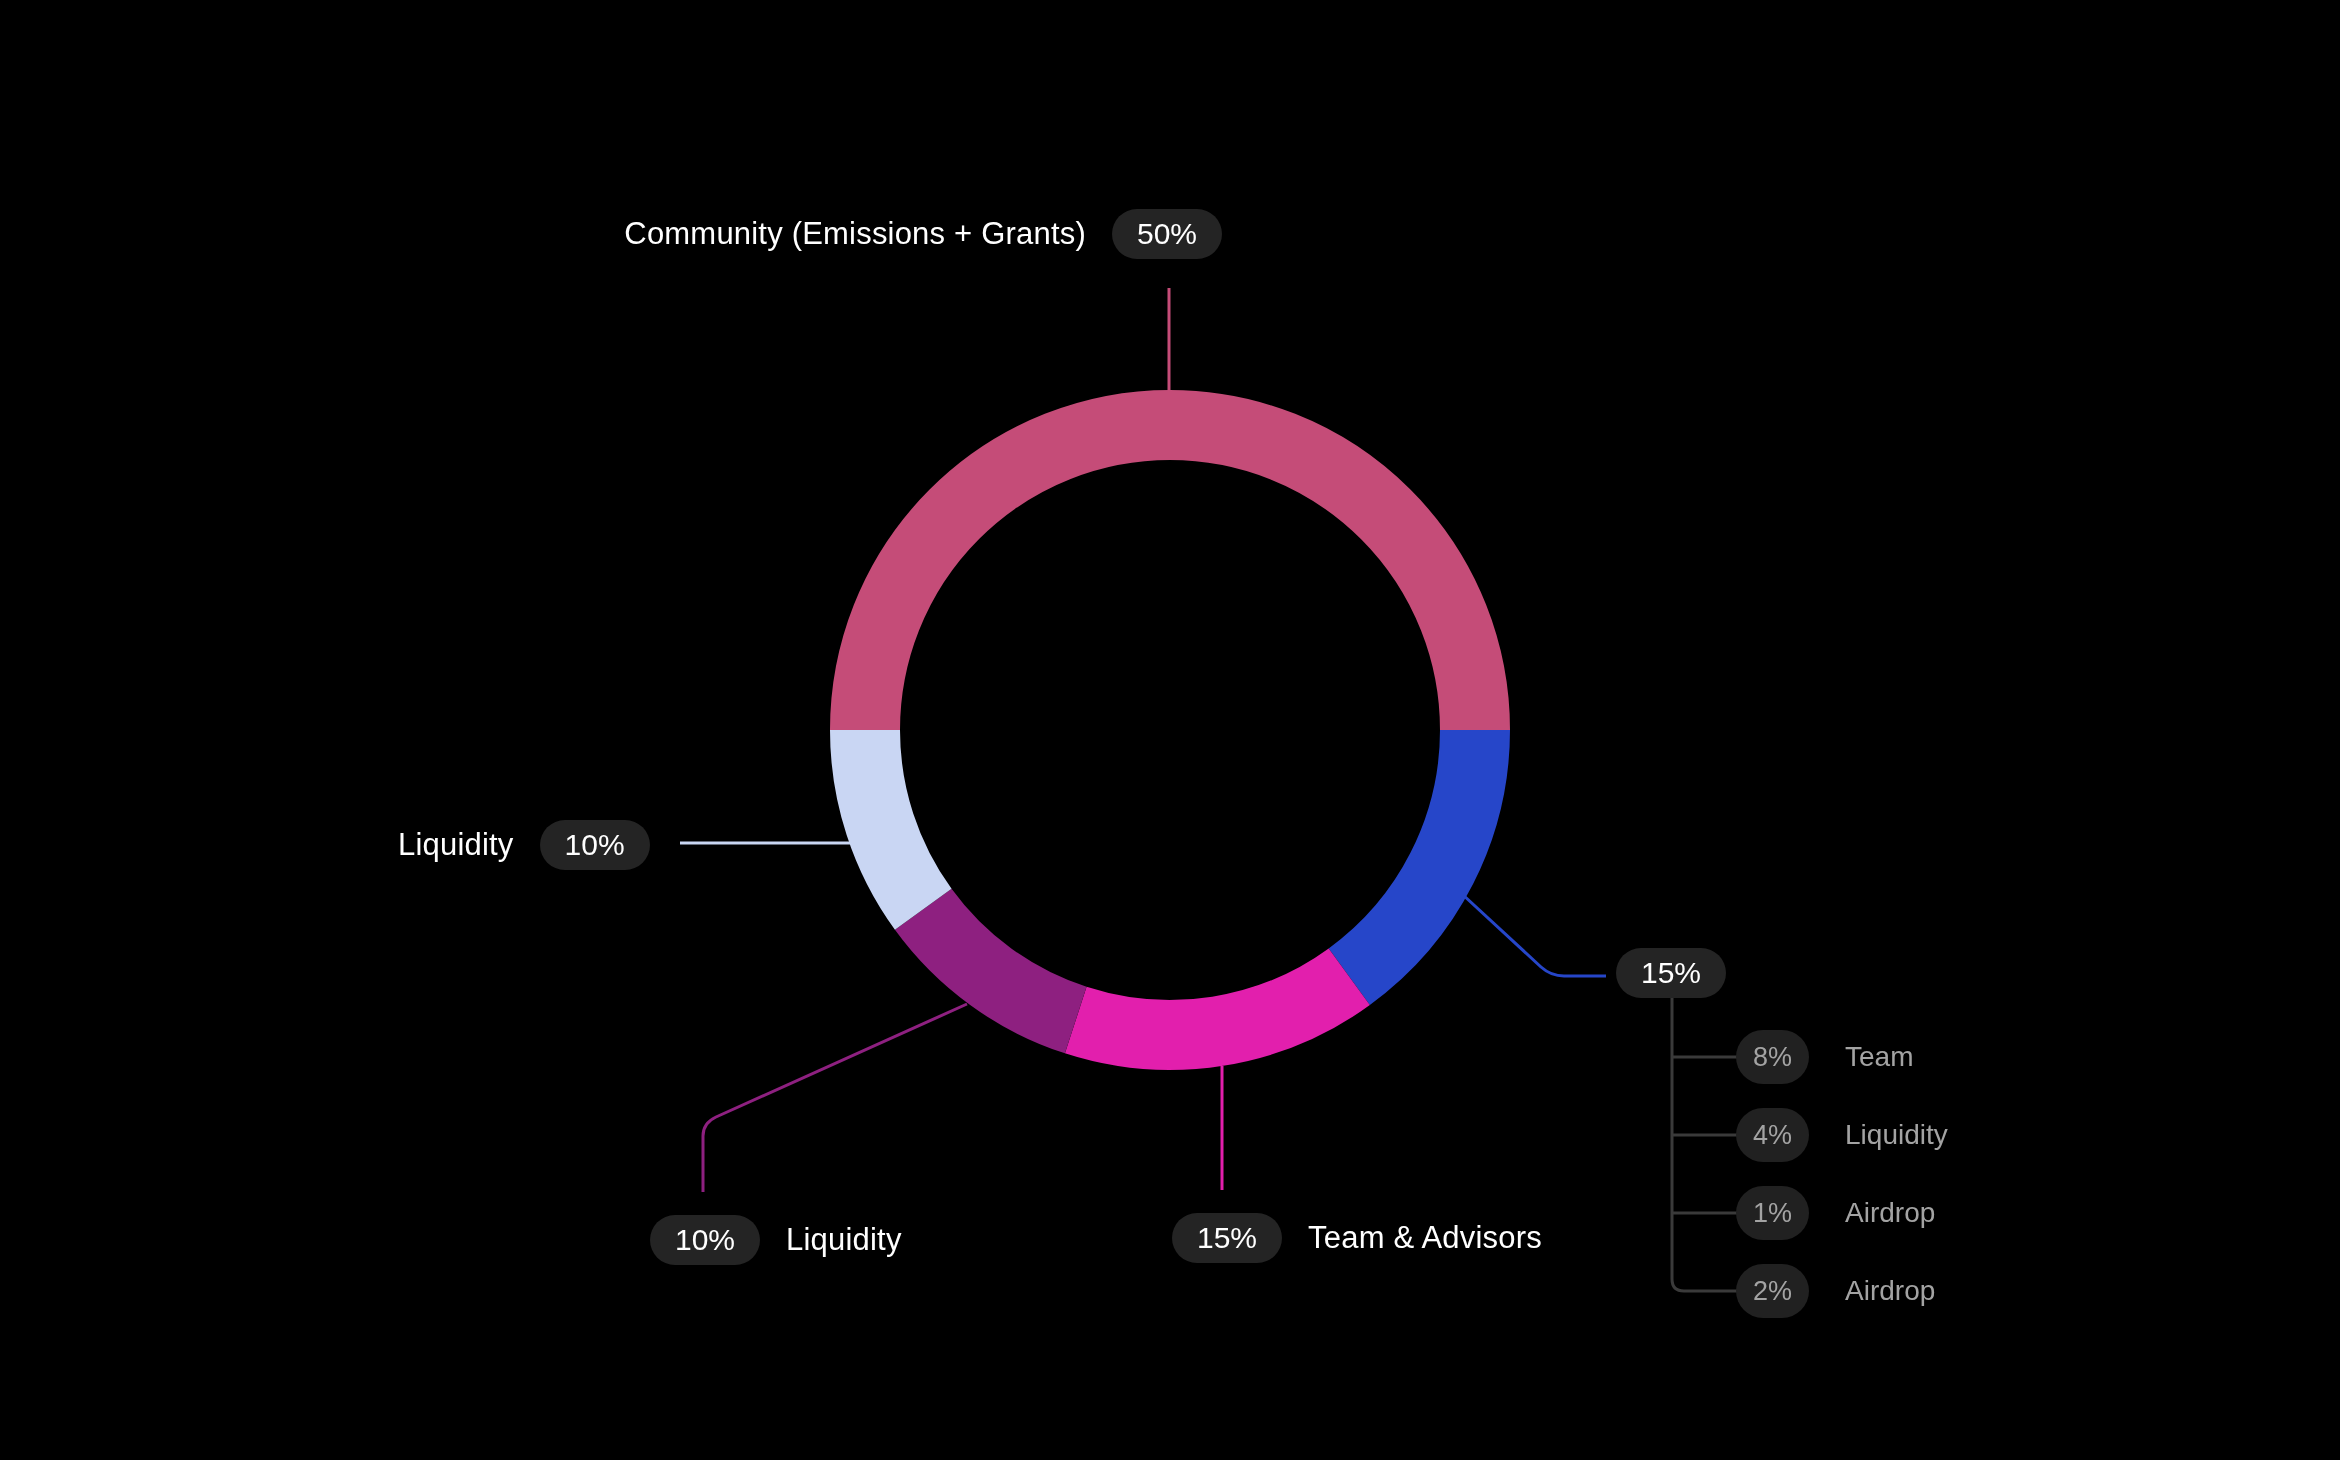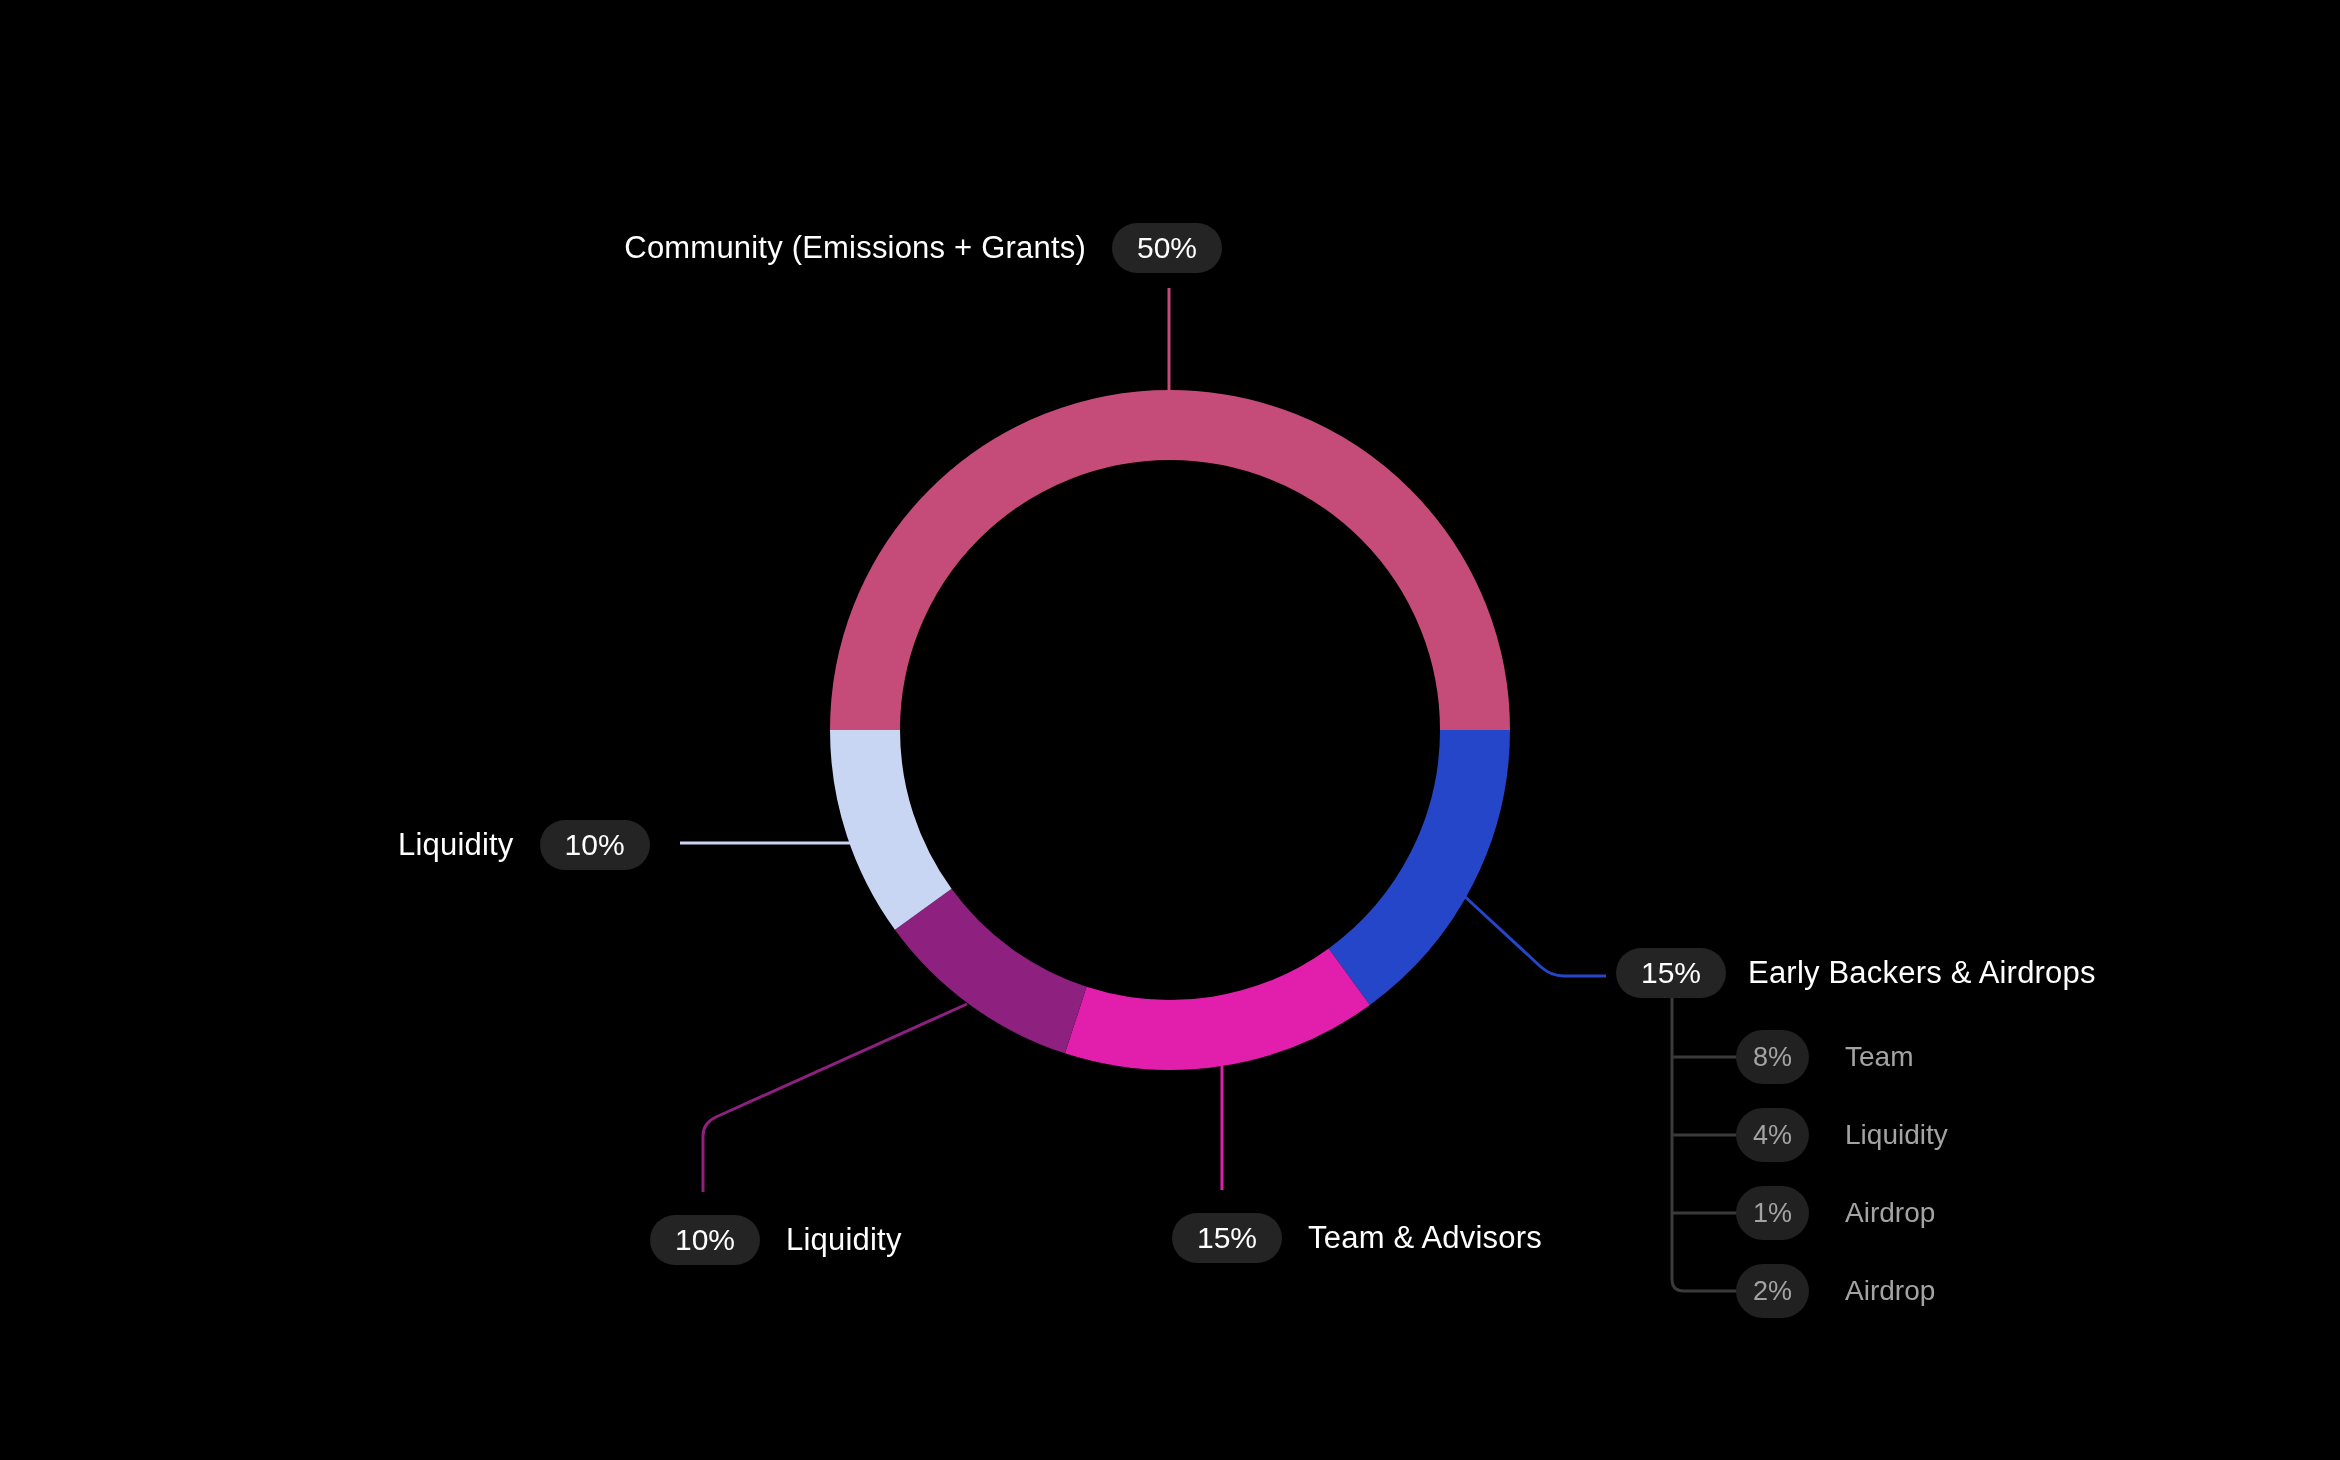--- a/index.html
+++ b/index.html
@@ -96,21 +96,21 @@
       <path d="M1222 1066 L1222 1190" fill="none" stroke="#E21FAD" stroke-width="3"></path>
       <path d="M967 1004 L716 1117 Q703 1123 703 1136 L703 1192" fill="none" stroke="#8E2080" stroke-width="3"></path>
       <path d="M680 843 L858 843" fill="none" stroke="#C9D6F3" stroke-width="3"></path>
       <path d="M 865.00 730.00 A 305 305 0 0 1 1475.00 730.00" fill="none" stroke="#C54C78" stroke-width="70"></path>
       <path d="M 1475.00 730.00 A 305 305 0 0 1 1349.27 976.75" fill="none" stroke="#2646C9" stroke-width="70"></path>
       <path d="M 1349.27 976.75 A 305 305 0 0 1 1075.75 1020.07" fill="none" stroke="#E21FAD" stroke-width="70"></path>
       <path d="M 1075.75 1020.07 A 305 305 0 0 1 923.25 909.27" fill="none" stroke="#8E2080" stroke-width="70"></path>
       <path d="M 923.25 909.27 A 305 305 0 0 1 865.00 730.00" fill="none" stroke="#C9D6F3" stroke-width="70"></path>
     </svg>
 
-  <div class="mrow" style="top:223px; right:1118px;">
+  <div class="mrow" style="top:209px; right:1118px;">
     <span class="mlabel">Community (Emissions + Grants)</span>
     <span class="badge">50%</span>
   </div>
 
   <div class="mrow" style="left:398px; top:820px;justify-content:center;">
     <span class="mlabel">Liquidity</span>
     <span class="badge">10%</span>
   </div>
 
   <div class="mrow" style="left:650px; top:1215px;">
@@ -118,21 +118,20 @@
     <span class="mlabel">Liquidity</span>
   </div>
 
   <div class="mrow" style="left:1172px; top:1213px;">
     <span class="badge">15%</span>
     <span class="mlabel">Team &amp; Advisors</span>
   </div>
 
   <div class="mrow" style="left:1616px; top:948px; gap:22px;">
     <span class="badge">15%</span>
-    <span class="mlabel">Early Backers &amp; Airdrops</span>
   </div>
 
   <div class="srow" style="left:1736px; top:1030px;">
     <span class="sbadge">8%</span>
     <span class="slabel">Team</span>
   </div>
   <div class="srow" style="left:1736px; top:1108px;">
     <span class="sbadge">4%</span>
     <span class="slabel">Liquidity</span>
   </div>

